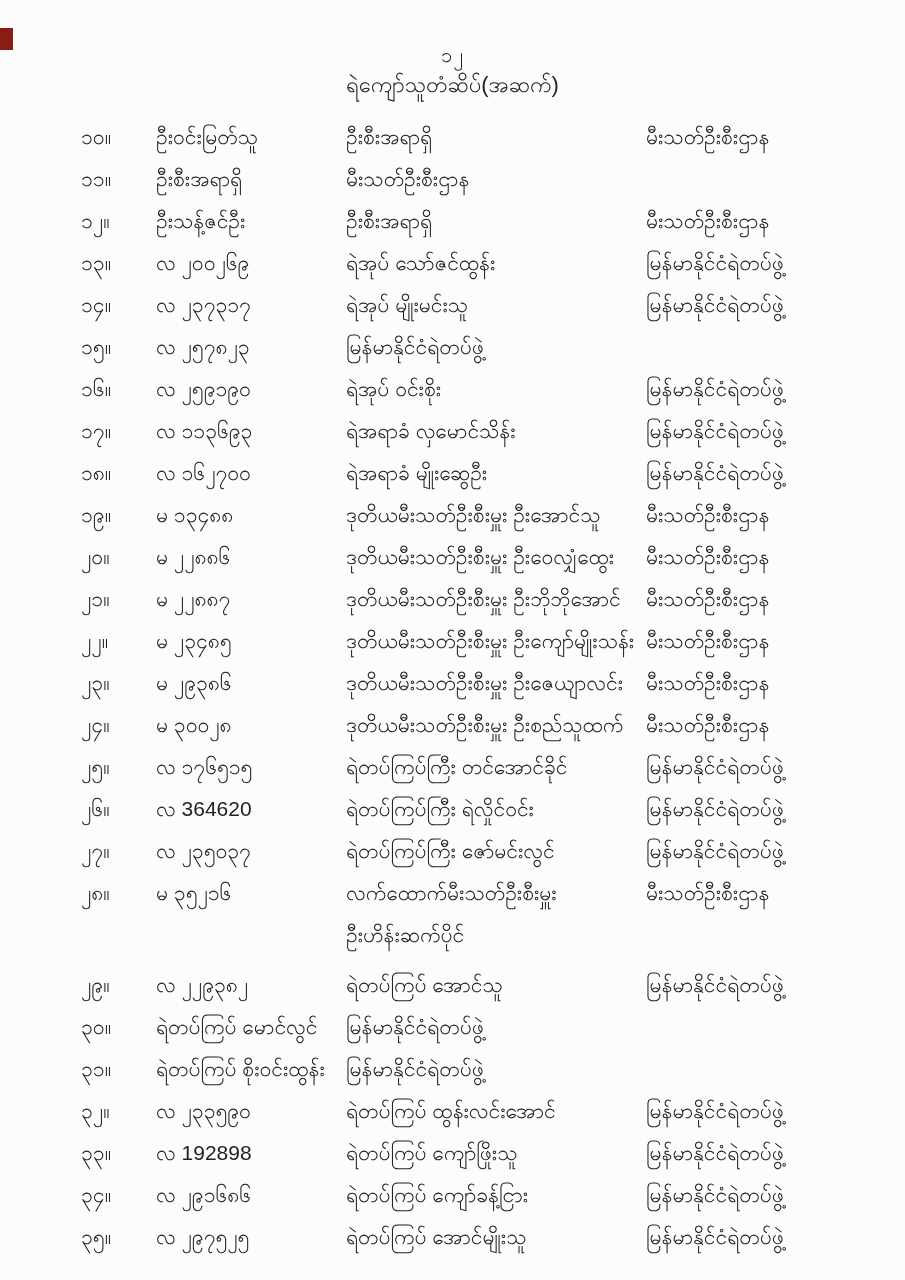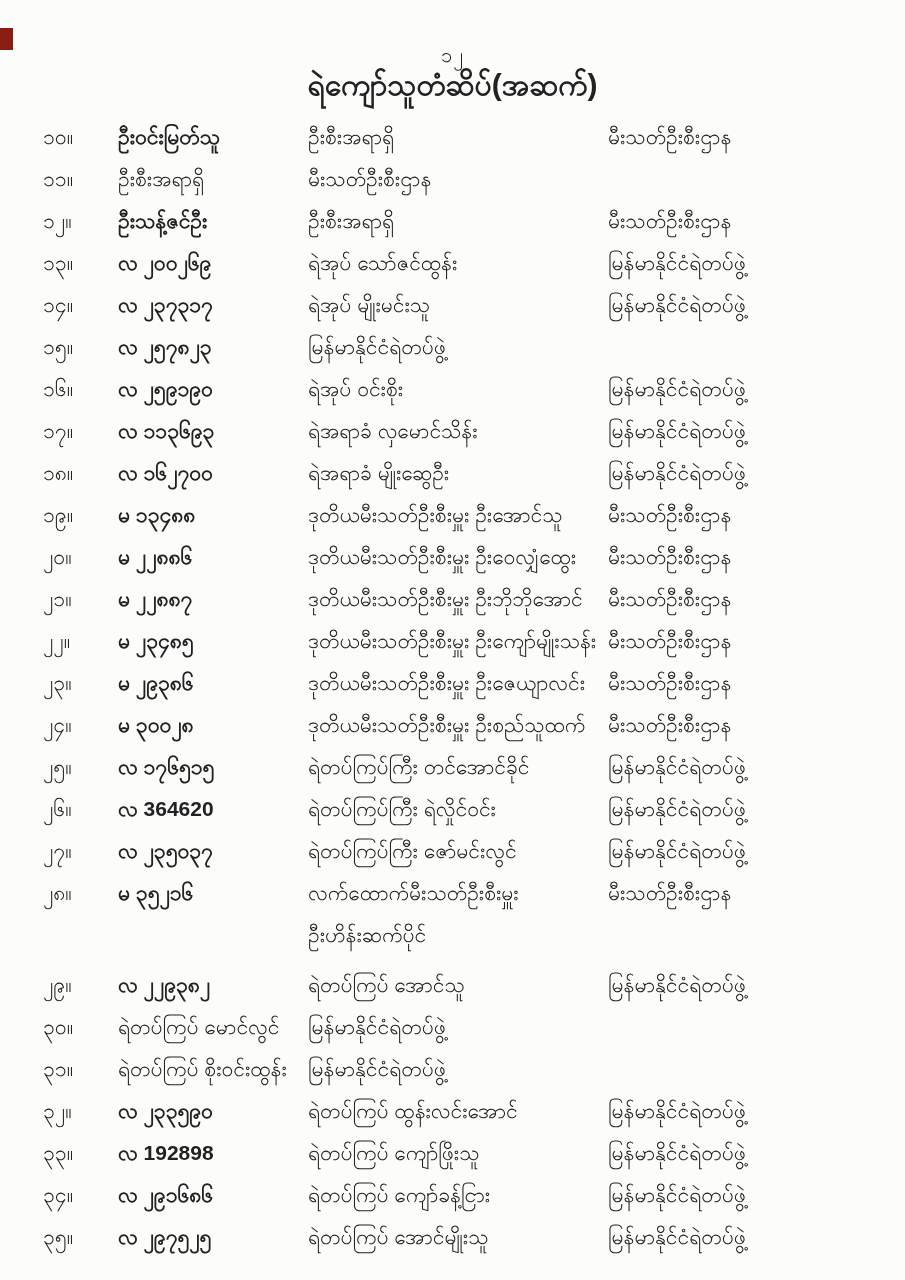--- a/index.html
+++ b/index.html
@@ -28,28 +28,29 @@
   .header {
     padding-top: 42px;
     text-align: center;
   }
   .page-number {
     font-size: 20px;
     line-height: 26px;
     letter-spacing: 1px;
   }
   .doc-title {
-    font-size: 30px;
-    font-weight: bold;
+    font-size: 22px;
+    font-weight: normal;
     line-height: 34px;
   }
   .table {
     margin-top: 14px;
     padding-left: 43px;
     padding-right: 30px;
+    margin-left: 38px;
   }
   .row {
     display: grid;
     grid-template-columns: 75px 190px 300px auto;
     align-items: start;
     min-height: 42px;
     font-size: 21px;
     line-height: 42px;
   }
   .row .c3 {
@@ -58,21 +59,21 @@
   .row .c3 .l2 {
     line-height: 42px;
   }
   .row.wrap-row {
     min-height: 84px;
   }
   .gap-after {
     height: 8px;
   }
   .c1 { white-space: nowrap; }
-  .c2 { white-space: nowrap; font-weight: bold; }
+  .c2 { white-space: nowrap; }
   .c3 { white-space: nowrap; }
   .c4 { white-space: nowrap; }
 </style>
 </head>
 <body>
 
 <div class="page">
   <div class="edge-mark"></div>
 
   <div class="header">

